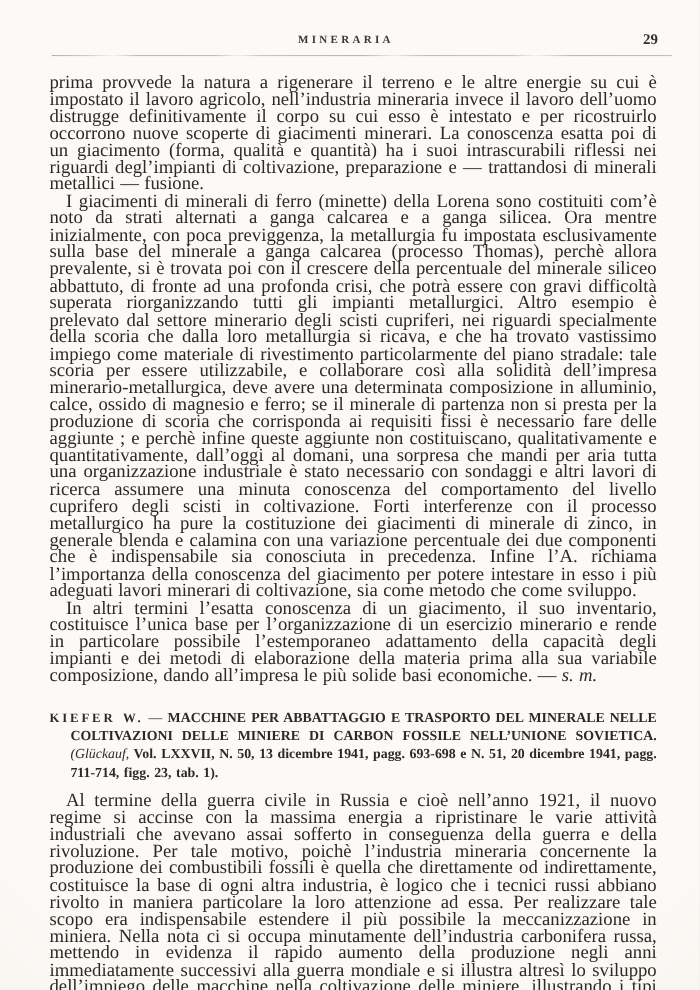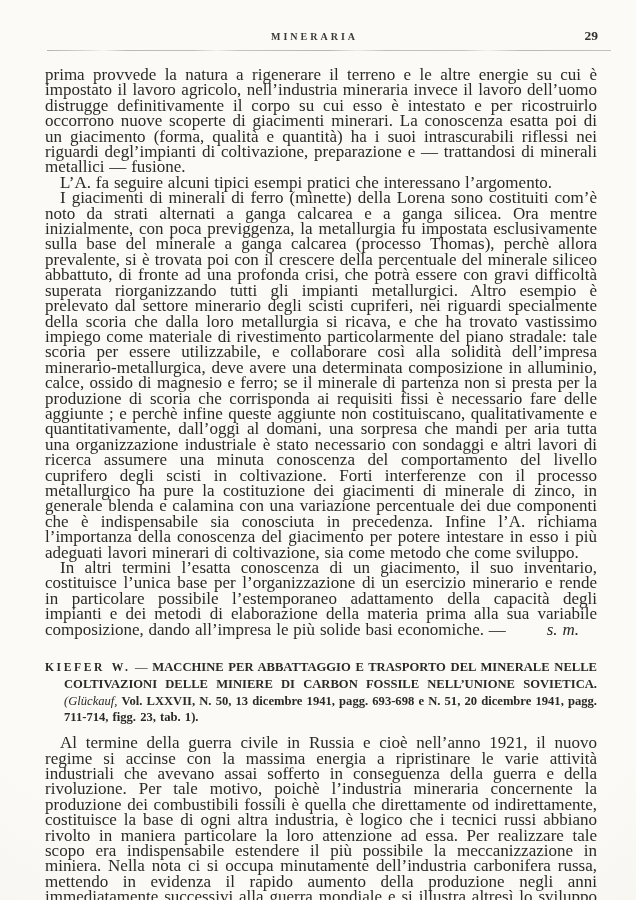--- a/index.html
+++ b/index.html
@@ -42,21 +42,21 @@
     position: absolute; top: 67px; left: 45px; width: 552px;
   }
   .body-par {
     margin: 0;
     font-size: 17px; line-height: 15.4px;
     text-align: justify;
     word-spacing: 0.6px;
     color: #2c2a25;
   }
   .indent { text-indent: 15px; }
-  .signature { font-style: italic; margin-left: 36px; }
+  .signature { font-style: italic; }
   
   .section-number {
     margin: 25px 0 0; text-align: center;
     font-size: 14px; font-weight: normal; letter-spacing: 1px;
     color: #34322d;
   }
   .section-title {
     margin: 16px 0 0; text-align: center;
     font-size: 16px; font-weight: normal; letter-spacing: 2.5px;
     color: #34322d;
@@ -83,21 +83,20 @@
 <div class="page">
 
   <div class="running-head">MINERARIA</div>
   <div class="page-number">29</div>
   <div class="header-rule"></div>
 
   <div class="content">
 
     <p class="body-par">prima provvede la natura a rigenerare il terreno e le altre energie su cui è impostato il lavoro agricolo, nell’industria mineraria invece il lavoro dell’uomo distrugge definitivamente il corpo su cui esso è intestato e per ricostruirlo occorrono nuove scoperte di giacimenti minerari. La conoscenza esatta poi di un giacimento (forma, qualità e quantità) ha i suoi intrascurabili riflessi nei riguardi degl’impianti di coltivazione, preparazione e — trattandosi di minerali metallici — fusione.</p>
 
-    <p class="body-par indent">L’A. fa seguire alcuni tipici esempi pratici che interessano l’argomento.</p>
 
     <p class="body-par indent">I giacimenti di minerali di ferro (minette) della Lorena sono costituiti com’è noto da strati alternati a ganga calcarea e a ganga silicea. Ora mentre inizialmente, con poca previggenza, la metallurgia fu impostata esclusivamente sulla base del minerale a ganga calcarea (processo Thomas), perchè allora prevalente, si è trovata poi con il crescere della percentuale del minerale siliceo abbattuto, di fronte ad una profonda crisi, che potrà essere con gravi difficoltà superata riorganizzando tutti gli impianti metallurgici. Altro esempio è prelevato dal settore minerario degli scisti cupriferi, nei riguardi specialmente della scoria che dalla loro metallurgia si ricava, e che ha trovato vastissimo impiego come materiale di rivestimento particolarmente del piano stradale: tale scoria per essere utilizzabile, e collaborare così alla solidità dell’impresa minerario-metallurgica, deve avere una determinata composizione in alluminio, calce, ossido di magnesio e ferro; se il minerale di partenza non si presta per la produzione di scoria che corrisponda ai requisiti fissi è necessario fare delle aggiunte ; e perchè infine queste aggiunte non costituiscano, qualitativamente e quantitativamente, dall’oggi al domani, una sorpresa che mandi per aria tutta una organizzazione industriale è stato necessario con sondaggi e altri lavori di ricerca assumere una minuta conoscenza del comportamento del livello cuprifero degli scisti in coltivazione. Forti interferenze con il processo metallurgico ha pure la costituzione dei giacimenti di minerale di zinco, in generale blenda e calamina con una variazione percentuale dei due componenti che è indispensabile sia conosciuta in precedenza. Infine l’A. richiama l’importanza della conoscenza del giacimento per potere intestare in esso i più adeguati lavori minerari di coltivazione, sia come metodo che come sviluppo.</p>
 
     <p class="body-par indent"><span>In altri termini l’esatta conoscenza di un giacimento, il suo inventario, costituisce l’unica base per l’organizzazione di un esercizio minerario e rende in particolare possibile l’estemporaneo adattamento della capacità degli impianti e dei metodi di elaborazione della materia prima alla sua variabile composizione, dando all’impresa le più solide basi economiche. —</span> <span class="signature">s. m.</span></p>
 
 
     <p class="ref"><span class="author">KIEFER W.</span> <span class="separator">—</span> <span class="ref-title">MACCHINE PER ABBATTAGGIO E TRASPORTO DEL MINERALE NELLE COLTIVAZIONI DELLE MINIERE DI CARBON FOSSILE NELL’UNIONE SOVIETICA.</span> <span class="journal">(Glückauf,</span> <span class="citation">Vol. LXXVII, N. 50, 13 dicembre 1941, pagg. 693-698 e N. 51, 20 dicembre 1941, pagg. 711-714, figg. 23, tab. 1).</span></p>
 
     <p class="body-par indent final-par">Al termine della guerra civile in Russia e cioè nell’anno 1921, il nuovo regime si accinse con la massima energia a ripristinare le varie attività industriali che avevano assai sofferto in conseguenza della guerra e della rivoluzione. Per tale motivo, poichè l’industria mineraria concernente la produzione dei combustibili fossili è quella che direttamente od indirettamente, costituisce la base di ogni altra industria, è logico che i tecnici russi abbiano rivolto in maniera particolare la loro attenzione ad essa. Per realizzare tale scopo era indispensabile estendere il più possibile la meccanizzazione in miniera. Nella nota ci si occupa minutamente dell’industria carbonifera russa, mettendo in evidenza il rapido aumento della produzione negli anni immediatamente successivi alla guerra mondiale e si illustra altresì lo sviluppo dell’impiego delle macchine nella coltivazione delle miniere, illustrando i tipi più interessanti dal punto di vista funzionale e costruttivo di tali macchine. In linea generale il progresso della meccanizzazione nelle miniere russe</p>
 

